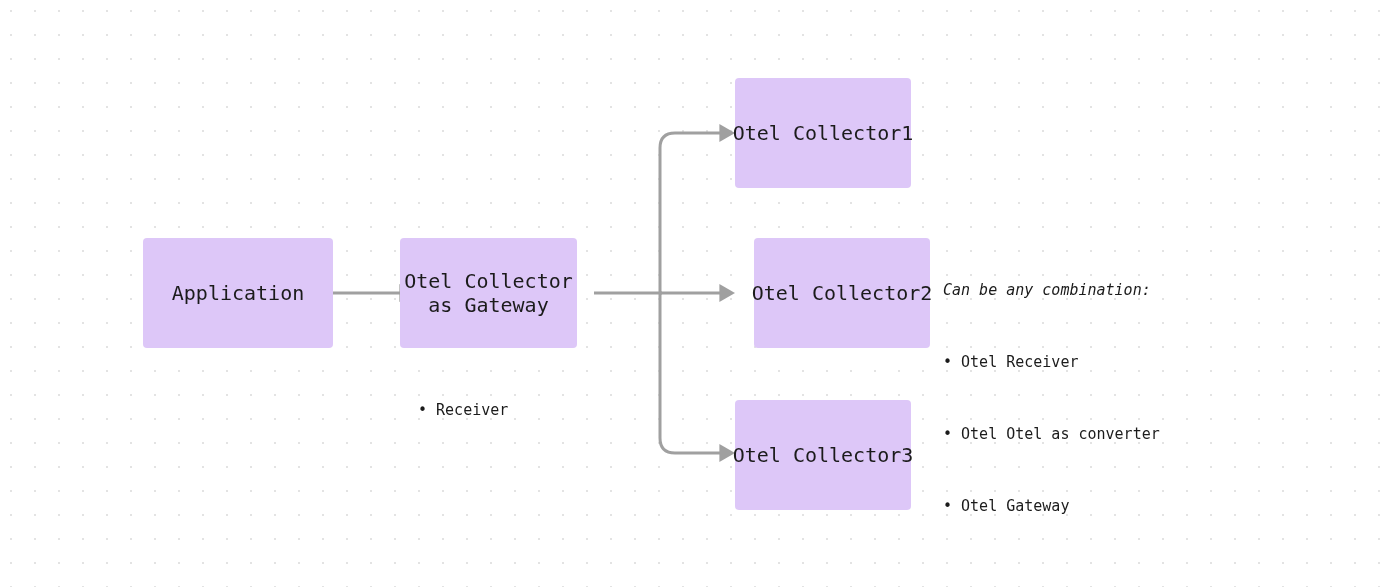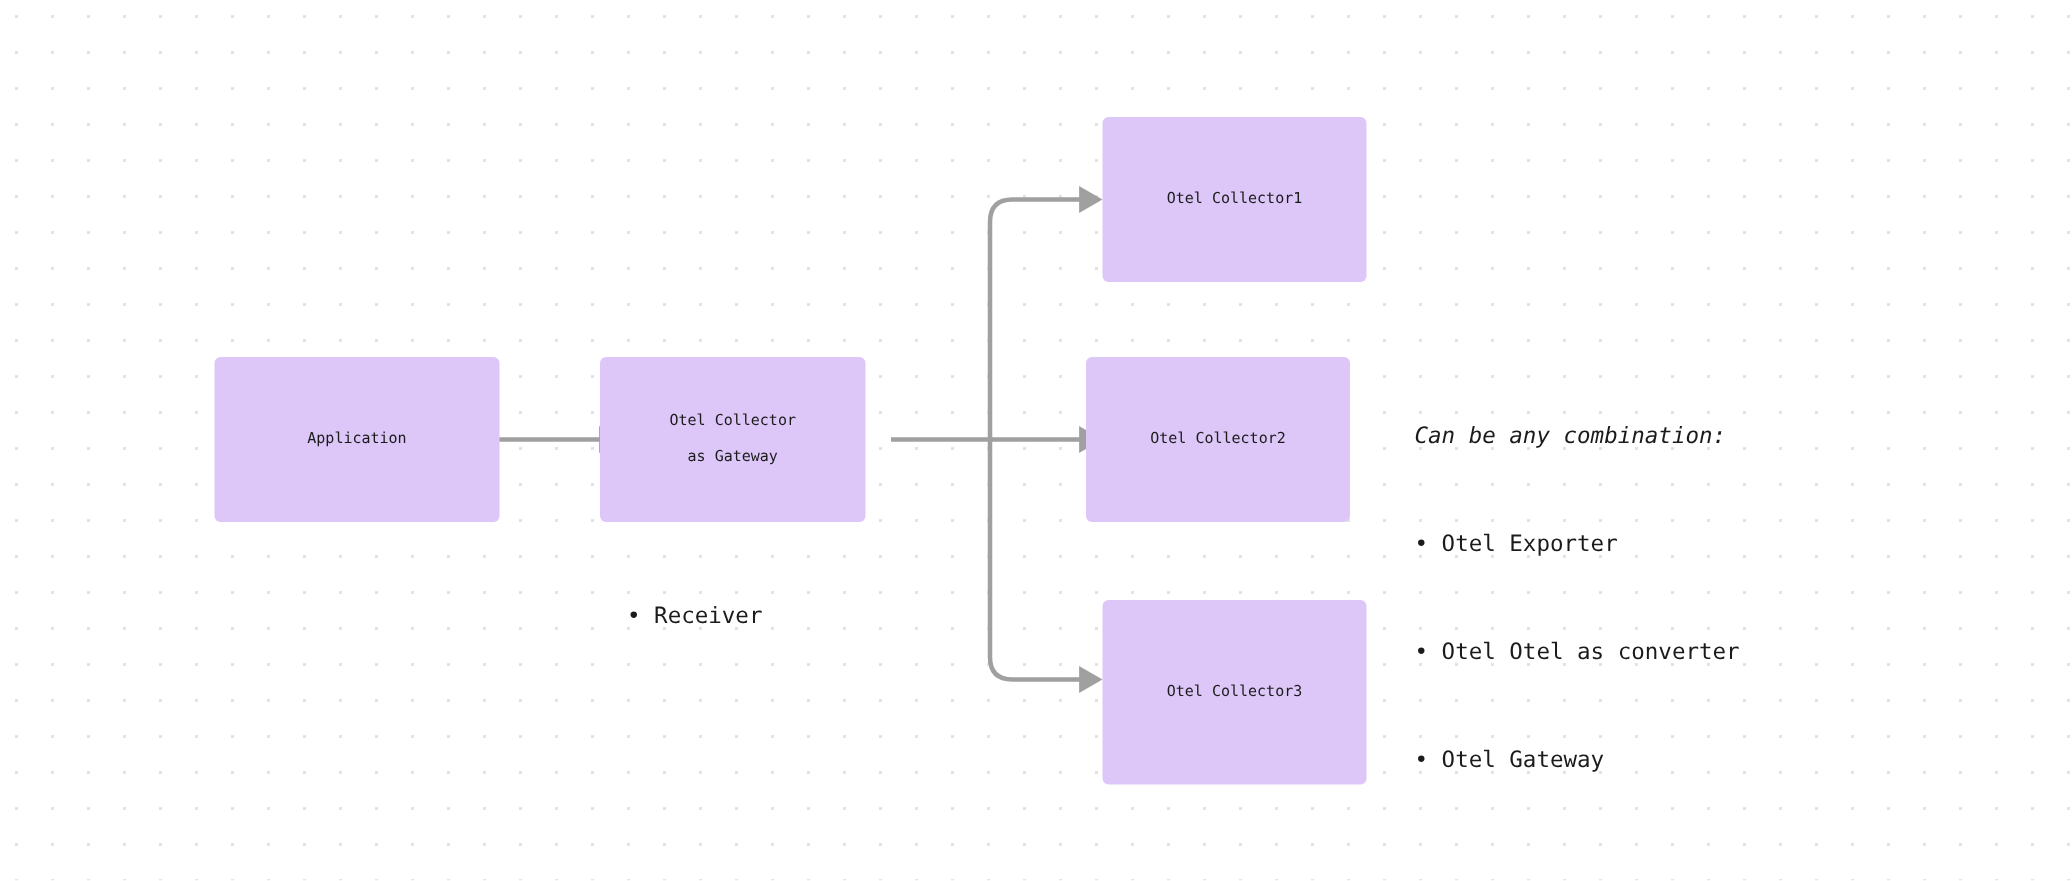--- a/index.html
+++ b/index.html
@@ -34,21 +34,21 @@
     position: absolute;
     background: #ddc7f8;
     border-radius: 4px;
     display: flex;
     align-items: center;
     justify-content: center;
     box-sizing: border-box;
   }
   .node-label {
     font-family: "DejaVu Sans Mono", "Liberation Mono", monospace;
-    font-size: 10px;
+    font-size: 20px;
     line-height: 24px;
     color: #1b1b1b;
     text-align: center;
     white-space: pre;
     letter-spacing: 0px;
   }
   .textblock {
     position: absolute;
     font-family: "DejaVu Sans Mono", "Liberation Mono", monospace;
     font-size: 15px;
@@ -93,32 +93,32 @@
 
   <div class="node" style="left:400px; top:238px; width:177px; height:110px;">
     <span class="node-label">Otel Collector
 as Gateway</span>
   </div>
 
   <div class="node" style="left:735px; top:78px; width:176px; height:110px;">
     <span class="node-label">Otel Collector1</span>
   </div>
 
-  <div class="node" style="left:724px; top:238px; width:176px; height:110px;">
+  <div class="node" style="left:754px; top:238px; width:176px; height:110px;">
     <span class="node-label">Otel Collector2</span>
   </div>
 
-  <div class="node" style="left:735px; top:400px; width:176px; height:123px;">
+  <div class="node" style="left:735px; top:400px; width:176px; height:110px;">
     <span class="node-label">Otel Collector3</span>
   </div>
 
   <div class="textblock" style="left:418px; top:350px;">
     <div class="bullet-line">• Receiver</div>
   </div>
 
   <div class="textblock" style="left:943px; top:230px;">
     <div class="heading-line">Can be any combination:</div>
-    <div class="bullet-line">• Otel Exporter</div>
+    <div class="bullet-line">• Otel Receiver</div>
     <div class="bullet-line">• Otel Otel as converter</div>
     <div class="bullet-line">• Otel Gateway</div>
   </div>
 
 </div>
 
 </body></html>

